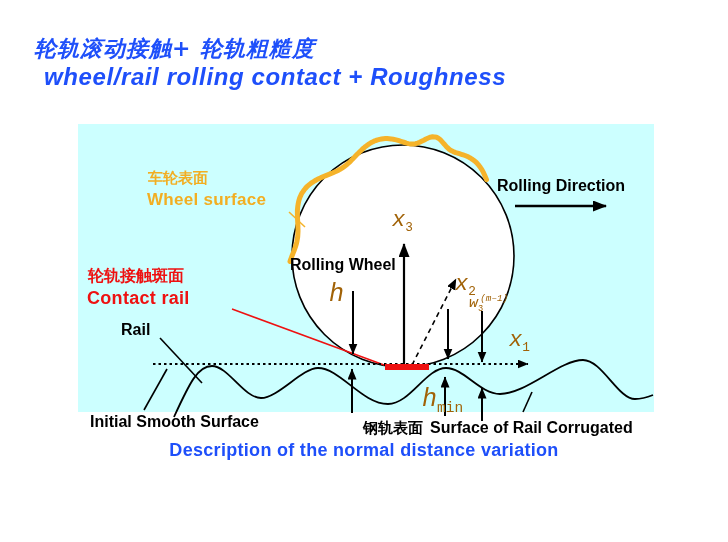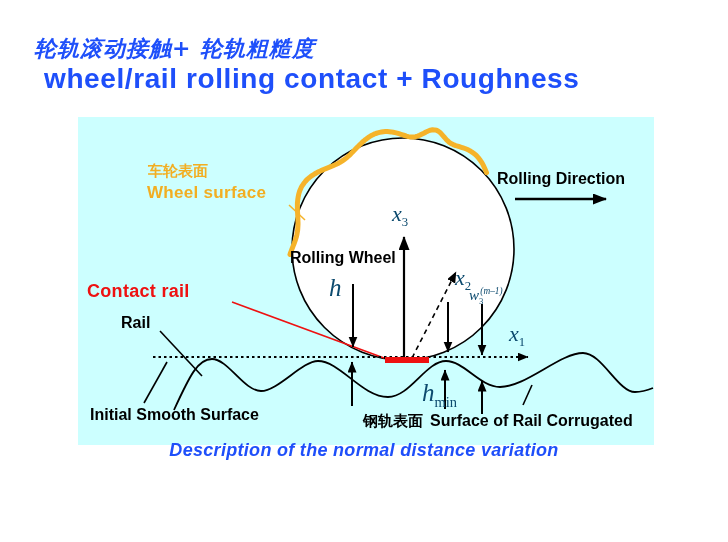--- a/index.html
+++ b/index.html
@@ -8,42 +8,42 @@
     font-family:"Liberation Sans",sans-serif;overflow:hidden;
   }
   .title-zh{
     position:absolute;left:34px;top:34px;
     font-family:"DejaVu Serif",serif;
     font-style:italic;font-weight:bold;font-size:22px;
     color:#1e4ffa;white-space:nowrap;letter-spacing:1px;
   }
   .title-en{
     position:absolute;left:44px;top:63px;
-    font-weight:bold;font-size:28px;
+    font-style:italic;font-weight:bold;font-size:24px;
     color:#1e4ffa;white-space:nowrap;letter-spacing:0.6px;
   }
   .caption{
     position:absolute;left:0;top:440px;width:728px;text-align:center;
-    font-style:italic;font-weight:bold;font-size:18px;
+    font-weight:bold;font-size:18px;
     color:#1e4ffa;white-space:nowrap;letter-spacing:0.3px;
   }
   .diagram{
-    position:absolute;left:78px;top:117px;width:576px;height:328px;
+    position:absolute;left:78px;top:124px;width:576px;height:288px;
     background:#ccffff;
   }
   .diagram svg{position:absolute;left:0;top:0;}
   .lbl{
     position:absolute;font-weight:bold;font-size:16px;color:#000;
     white-space:nowrap;line-height:1.1;
   }
   .lbl.amber{color:#f2ae22;}
   .lbl.red{color:#ee1111;}
   .math{
-    position:absolute;font-family:Liberation Serif, serif;font-style:italic;
-    color:#0c4a6e;white-space:nowrap;line-height:1;
+    position:absolute;font-family:Liberation Mono, monospace;font-style:italic;
+    color:#a16207;white-space:nowrap;line-height:1;
   }
   .math sub{font-style:normal;font-size:58%;}
   .math sup{font-size:62%;}
 </style>
 </head>
 <body>
 
 <div class="title-zh">轮轨滚动接触+ 轮轨粗糙度</div>
 <div class="title-en">wheel/rail rolling contact + Roughness</div>
 
@@ -99,20 +99,21 @@
     <rect x="307" y="240" width="44" height="6" fill="#ee1111"></rect>
   </svg>
 
   <div class="lbl amber" style="left:70px;top:46px;font-size:15px;">车轮表面</div>
   <div class="lbl amber" style="left:69px;top:67px;font-size:17px;letter-spacing:.3px;">Wheel surface</div>
 
   <div class="lbl" style="left:419px;top:53px;">Rolling Direction</div>
 
   <div class="lbl" style="left:212px;top:132px;">Rolling Wheel</div>
 
+  <div class="lbl red" style="left:10px;top:143px;font-size:16px;">轮轨接触斑面</div>
   <div class="lbl red" style="left:9px;top:165px;font-size:18px;letter-spacing:.3px;">Contact rail</div>
 
   <div class="lbl" style="left:43px;top:197px;">Rail</div>
 
   <div class="lbl" style="left:12px;top:289px;">Initial Smooth Surface</div>
 
   <div class="lbl" style="left:285px;top:296px;font-size:15px;">钢轨表面</div>
   <div class="lbl" style="left:352px;top:295px;">Surface of Rail Corrugated</div>
 
   <div class="math" style="left:314px;top:86px;font-size:22px;"><span>x</span><sub>3</sub></div>

